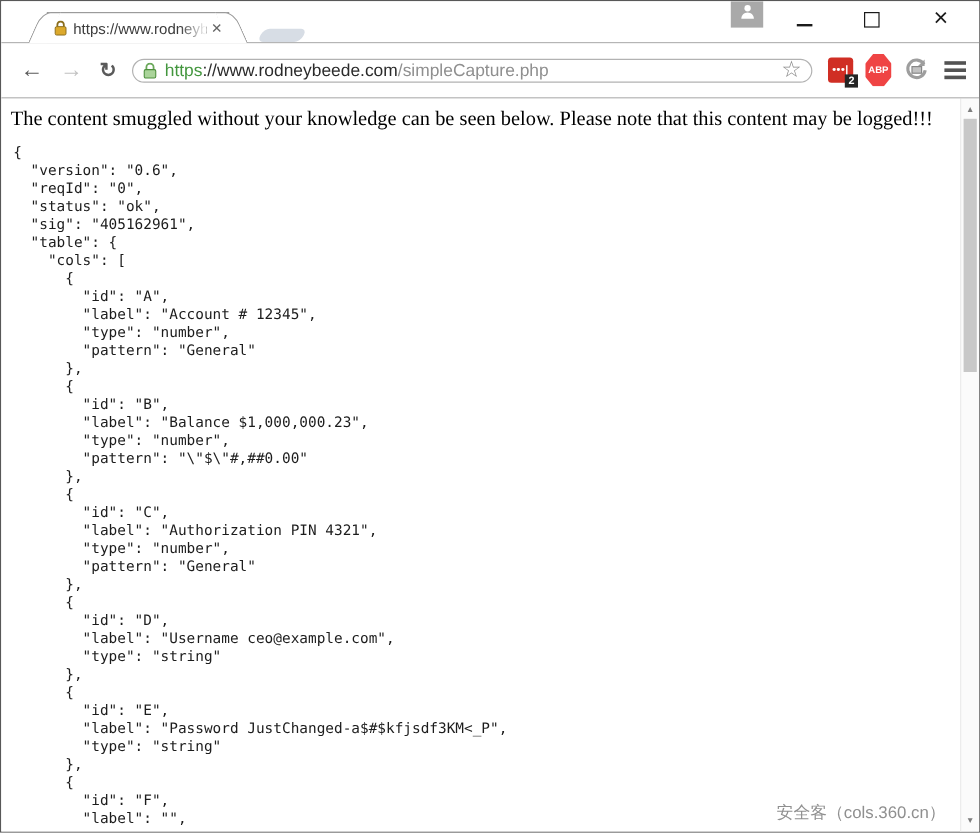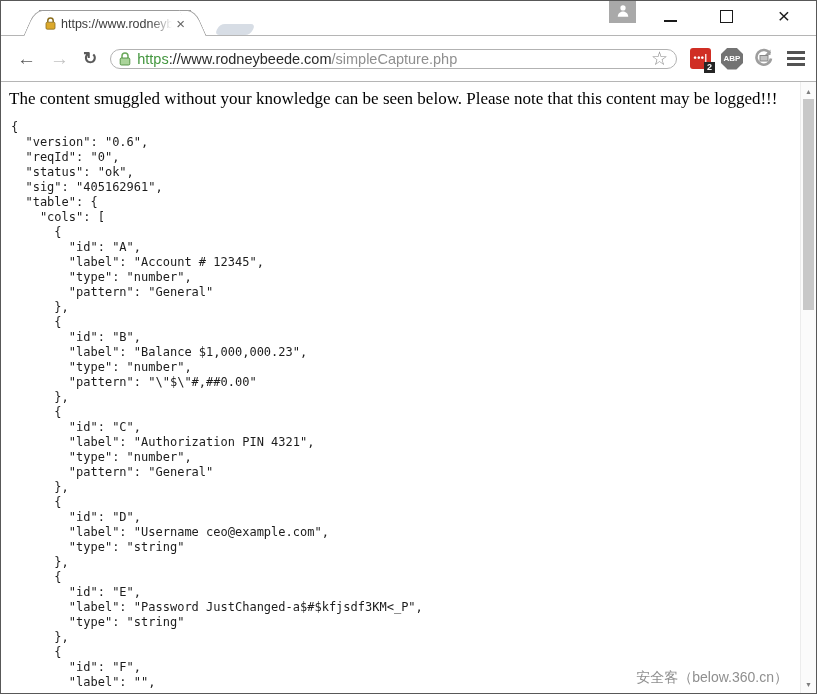--- a/index.html
+++ b/index.html
@@ -42,21 +42,21 @@
   .url { font-size:14.5px; white-space:nowrap; overflow:hidden; flex:1; }
   .url .scheme { color:#43963e; }
   .url .host { color:#2b2b2b; }
   .url .path { color:#8f8f8f; }
   .star { font-size:19px; color:#8a8a8a; flex:none; padding:0 2px; line-height:1; }
   .ext { flex:none; margin:0 5px; position:relative; display:flex; align-items:center; justify-content:center; }
   .ext-lp { width:21px; height:21px; background:#d02e24; border-radius:3px; }
   .ext-lp .dots { color:#fff; font-size:9px; font-weight:bold; letter-spacing:0.5px; line-height:1; }
   .ext-lp .badge { position:absolute; right:-4px; bottom:-4px; background:#252525; color:#fff;
          font-size:9px; font-weight:bold; padding:0 3px; line-height:11px; }
-  .ext-abp { width:22px; height:22px; background:#737373;
+  .ext-abp { width:22px; height:27px; background:#ef4444;
          clip-path:polygon(30% 0%,70% 0%,100% 30%,100% 70%,70% 100%,30% 100%,0% 70%,0% 30%); }
   .ext-abp span { color:#fff; font-size:8px; font-weight:bold; }
   .menu-btn { flex:none; margin-left:6px; display:flex; flex-direction:column; gap:3px; padding:4px 2px; }
   .menu-btn .bar { width:18px; height:3px; background:#535353; }
 
   
   .content { position:relative; height:611px; background:#fff; }
   .message { font-family:"Liberation Serif", serif; font-size:17px; color:#000; padding:7px 30px 0 8px; }
   .json { font-family:"DejaVu Sans Mono", monospace; font-size:12px; line-height:15px; color:#1c1c1c;
          margin:11px 0 0 10px; white-space:pre; }
@@ -173,21 +173,21 @@
         "type": "string"
       },
       {
         "id": "E",
         "label": "Password JustChanged-a$#$kfjsdf3KM&lt;_P",
         "type": "string"
       },
       {
         "id": "F",
         "label": "",</pre>
-    <div class="watermark">安全客（below.360.cn）</div>
+    <div class="watermark">安全客（cols.360.cn）</div>
 
     <div class="scrollbar">
       <div class="sb-arrow sb-up">▲</div>
       <div class="sb-thumb"></div>
       <div class="sb-arrow sb-down">▼</div>
     </div>
   </div>
 
 </div>
 

